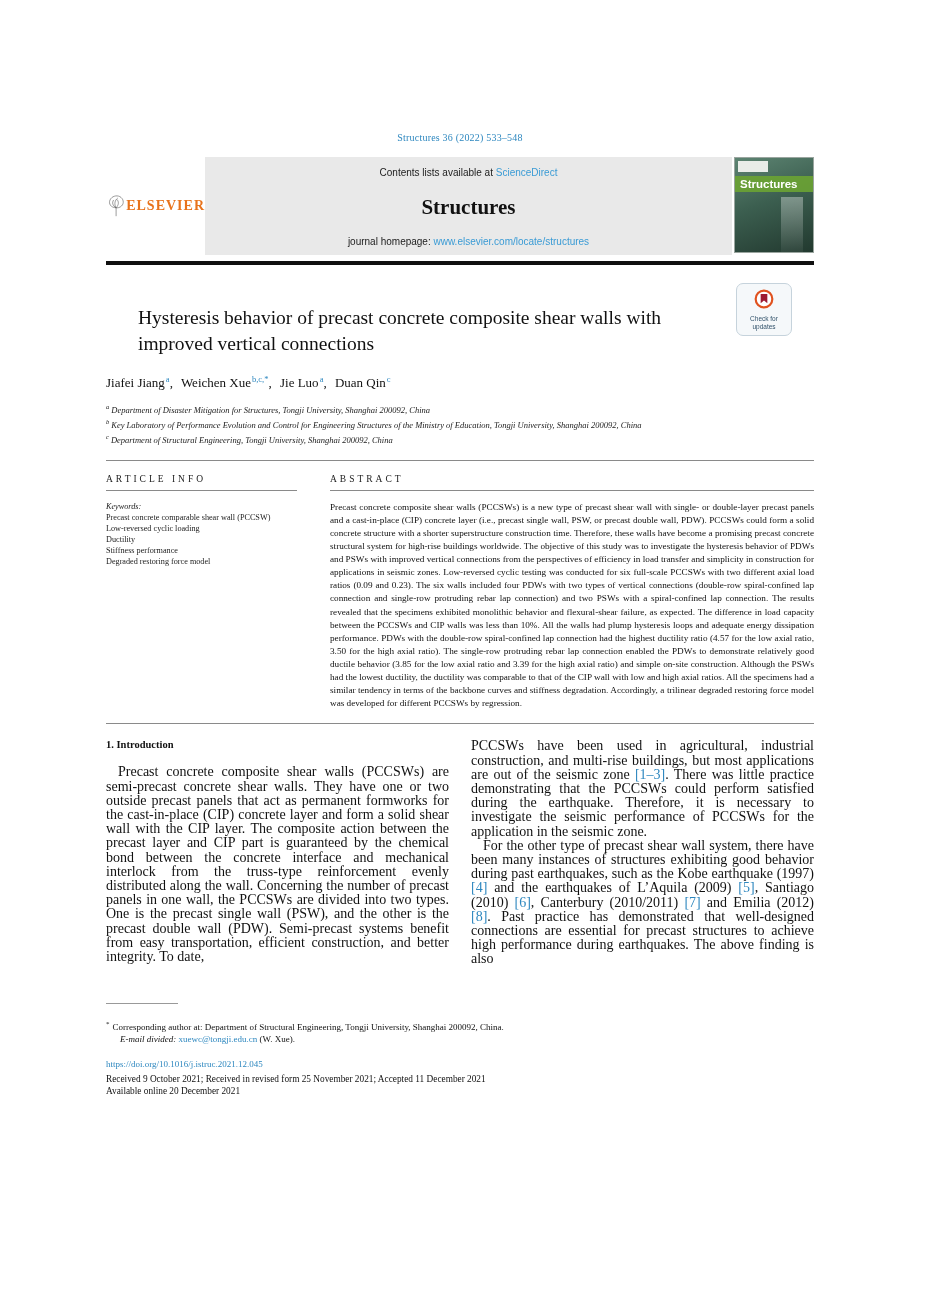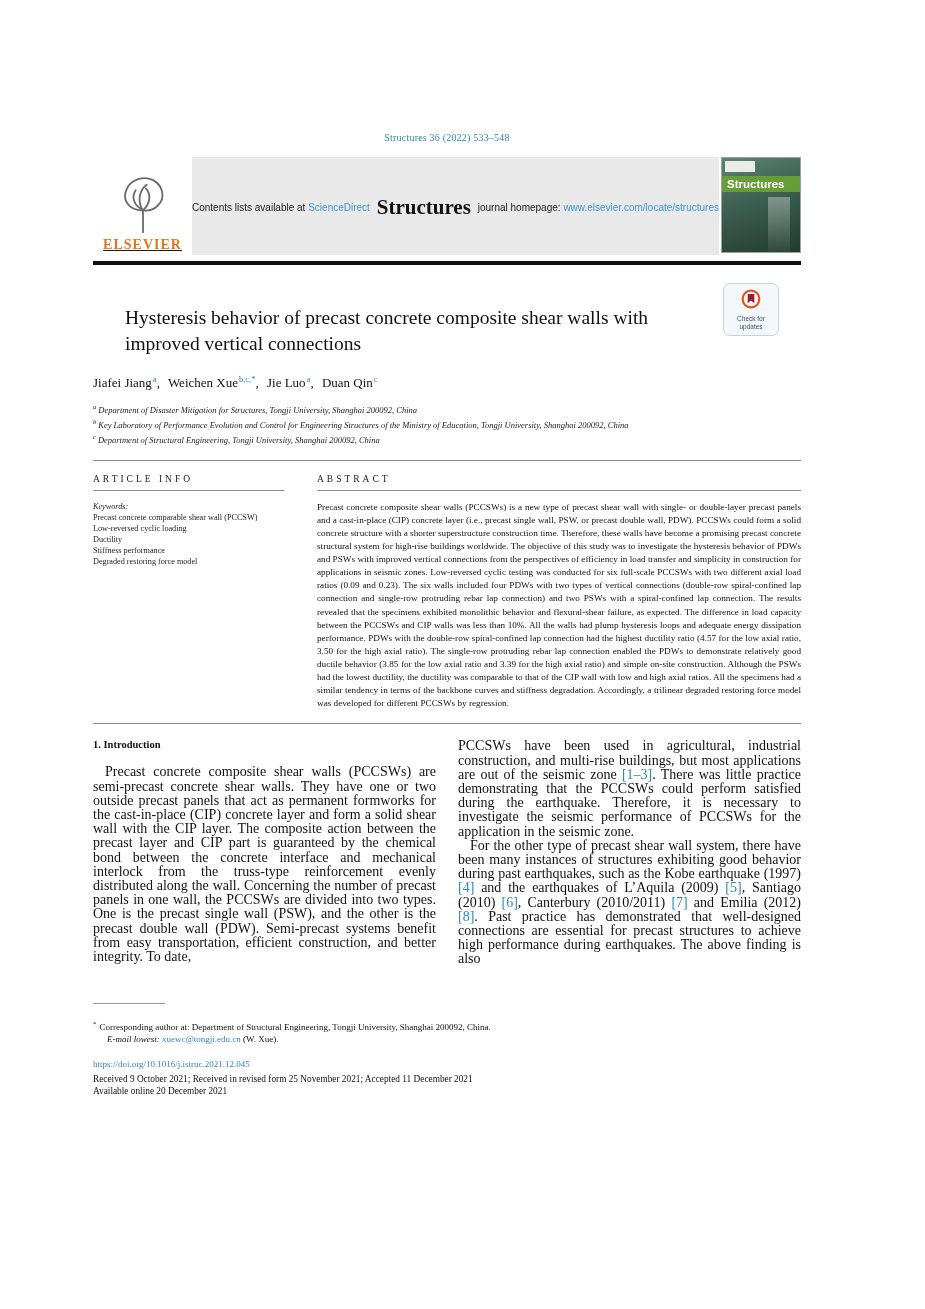--- a/index.html
+++ b/index.html
@@ -1,29 +1,29 @@
 <!DOCTYPE html>
 <html><head>
 <meta charset="utf-8">
 <style>
   * { margin:0; padding:0; box-sizing:border-box; }
   html,body { background:#ffffff; }
   body { font-family:"Liberation Serif", serif; color:#1a1a1a; }
   .page { position:relative; width:925px; height:1309px; background:#fff; overflow:hidden; }
-  .content { position:absolute; left:93px; top:0; width:708px; }
+  .content { position:absolute; left:106px; top:0; width:708px; }
 
   
   .running-head { margin-top:132px; text-align:center; font-size:10px; color:#2d87bf; letter-spacing:.2px; }
 
   
   .header-band { margin-top:14px; display:flex; height:98px; }
-  .elsevier-block { width:99px; background:#fff; display:flex; flex-direction:column; align-items:center; justify-content:flex-end; padding-bottom:2px;text-decoration:underline; }
+  .elsevier-block { width:99px; background:#fff; display:flex; flex-direction:row; align-items:center; justify-content:flex-end; padding-bottom:2px; }
   .elsevier-tree { width:58px; height:64px; }
   .elsevier-wordmark { font-family:"Liberation Serif", serif; font-weight:bold; font-size:14px; color:#e8731c; letter-spacing:1px; margin-top:2px; }
-  .center-block { flex:1; background:#e9e9e9; margin-right:2px; display:flex; flex-direction:row; align-items:center; justify-content:space-between; padding:10px 0 8px; }
+  .center-block { flex:1; background:#e9e9e9; margin-right:2px; display:flex; flex-direction:column; align-items:center; justify-content:space-between; padding:10px 0 8px; }
   .contents-line, .homepage-line { font-family:"Liberation Sans", sans-serif; font-size:10px; color:#222; }
   .contents-line a, .homepage-line a { color:#3a9bd5; text-decoration:none; }
   .banner-journal-title { font-family:"Liberation Serif", serif; font-size:21px; font-weight:bold; color:#111; }
   .cover { width:80px; height:96px; position:relative; background:linear-gradient(160deg,#5d8472 0%, #3c5f50 45%, #22392f 100%); border:1px solid #9aa59f; overflow:hidden; }
   .cover-masthead { position:absolute; top:3px; left:3px; width:30px; height:11px; background:#e9ece8; }
   .cover-band { position:absolute; top:18px; left:0; width:100%; background:rgba(106,162,52,.92); color:#fff; font-family:"Liberation Sans", sans-serif; font-weight:bold; font-size:11.5px; padding:2px 0 2px 5px; }
   .cover-photo-streak { position:absolute; bottom:0; right:10px; width:22px; height:55px; background:linear-gradient(180deg, rgba(255,255,255,.35), rgba(255,255,255,.05)); }
 
   .black-rule { height:4px; background:#101010; margin-top:6px; }
 
@@ -175,21 +175,21 @@
       <div class="col">
         <p><span>PCCSWs have been used in agricultural, industrial construction, and multi-rise buildings, but most applications are out of the seismic zone </span><a class="ref">[1–3]</a><span>. There was little practice demonstrating that the PCCSWs could perform satisfied during the earthquake. Therefore, it is necessary to investigate the seismic performance of PCCSWs for the application in the seismic zone.</span></p>
         <p class="indent"><span>For the other type of precast shear wall system, there have been many instances of structures exhibiting good behavior during past earthquakes, such as the Kobe earthquake (1997) </span><a class="ref">[4]</a><span> and the earthquakes of L’Aquila (2009) </span><a class="ref">[5]</a><span>, Santiago (2010) </span><a class="ref">[6]</a><span>, Canterbury (2010/2011) </span><a class="ref">[7]</a><span> and Emilia (2012) </span><a class="ref">[8]</a><span>. Past practice has demonstrated that well-designed connections are essential for precast structures to achieve high performance during earthquakes. The above finding is also</span></p>
       </div>
     </div>
 
     <div class="footnote-rule"></div>
 
     <div class="footnotes">
       <div><span class="marker">*</span><span>Corresponding author at: Department of Structural Engineering, Tongji University, Shanghai 200092, China.</span></div>
-      <div class="email-line"><span class="email-label">E-mail lowest:</span> <a class="email-link">xuewc@tongji.edu.cn</a><span> (W. Xue).</span></div>
+      <div class="email-line"><span class="email-label">E-mail divided:</span> <a class="email-link">xuewc@tongji.edu.cn</a><span> (W. Xue).</span></div>
     </div>
 
     <div class="doi-line"><a class="doi-link">https://doi.org/10.1016/j.istruc.2021.12.045</a></div>
     <div class="received-line">Received 9 October 2021; Received in revised form 25 November 2021; Accepted 11 December 2021</div>
     <div class="available-line">Available online 20 December 2021</div>
 
   </div>
 </div>
 
 </body></html>

